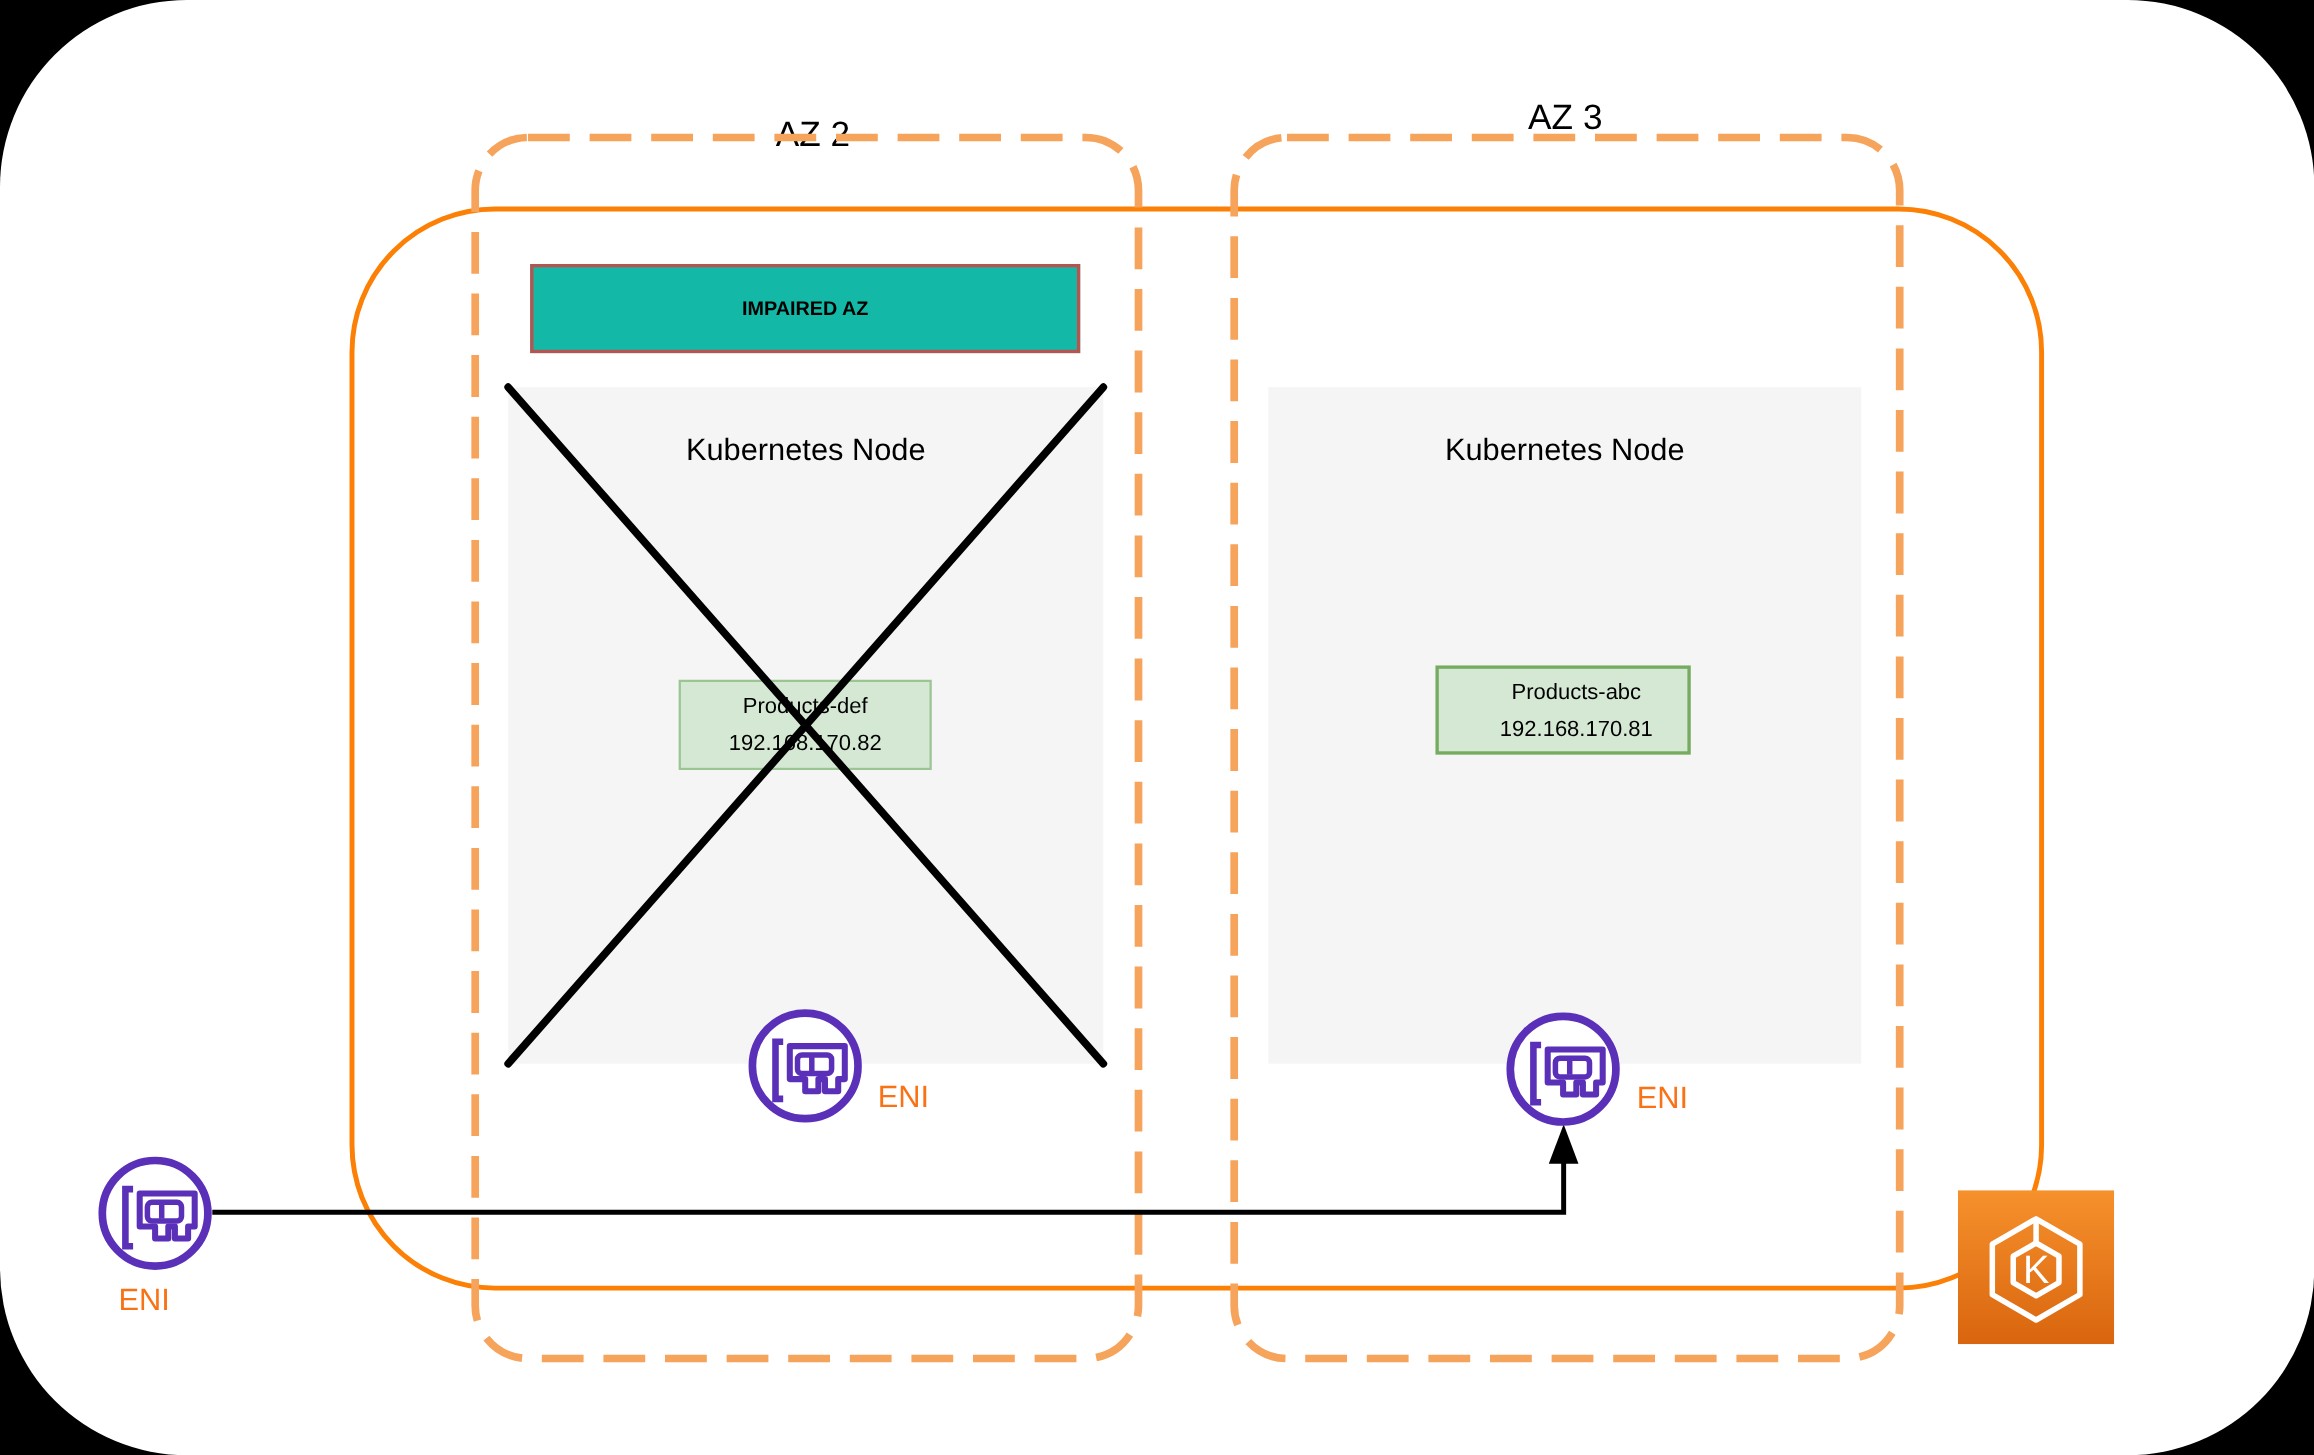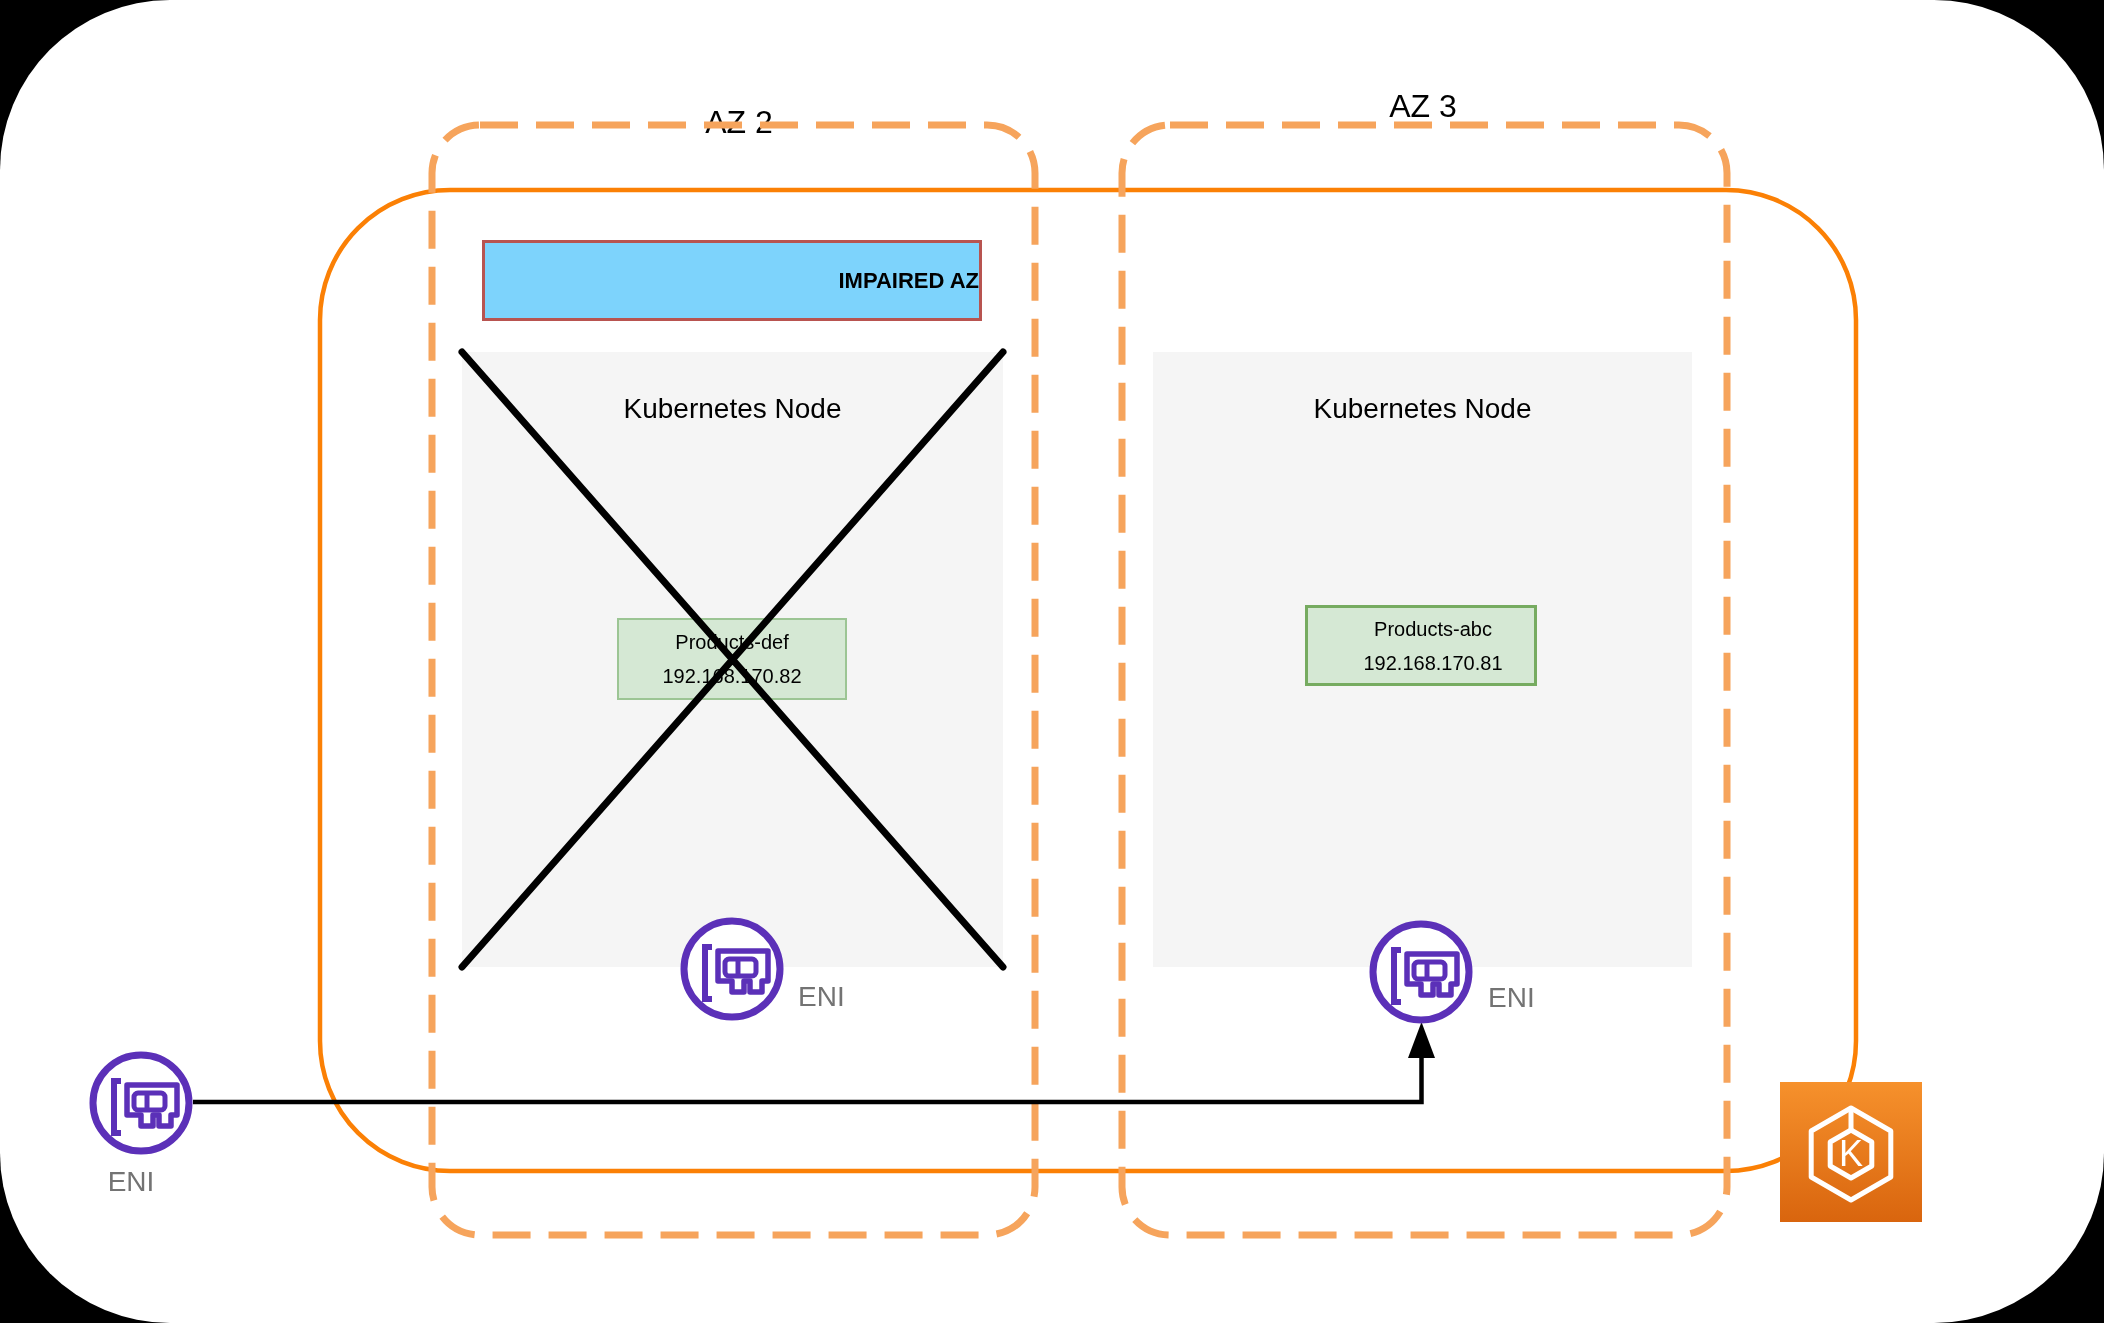--- a/index.html
+++ b/index.html
@@ -2,29 +2,29 @@
 <html><head>
 <meta charset="utf-8">
 <style>
   html,body{margin:0;padding:0;background:#000;}
   .stage{position:relative;width:2104px;height:1323px;background:#000;overflow:hidden;
          font-family:"Liberation Sans", sans-serif;text-decoration:underline;}
   .canvas{position:absolute;left:0;top:0;width:2104px;height:1323px;background:#fff;border-radius:170px;}
   .node-box{position:absolute;background:#f5f5f5;z-index:1;}
   .node-title{position:absolute;z-index:2;text-align:center;font-size:28px;color:#000;line-height:34px;}
   .az-label{position:absolute;z-index:2;text-align:center;font-size:32px;color:#000;width:200px;}
-  .banner{position:absolute;z-index:2;background:#7dd3fc;border:3px solid #b85450;
-          display:flex;align-items:center;justify-content:flex-end;
-          font-size:22px;font-weight:bold;color:#000;box-sizing:border-box;}
+  .banner{position:absolute;z-index:2;background:#14b8a6;border:3px solid #b85450;
+          display:flex;align-items:center;justify-content:center;
+          font-size:18px;font-weight:bold;color:#000;box-sizing:border-box;}
   .pod{position:absolute;z-index:2;background:#d5e8d4;box-sizing:border-box;
        display:flex;flex-direction:column;align-items:center;justify-content:center;
        font-size:20px;color:#000;line-height:34px;text-align:center;}
   .pod-left{border:2px solid #9cc594;}
   .pod-right{border:3px solid #76ab60;padding-left:24px;}
-  .eni-label{position:absolute;z-index:2;font-size:28px;color:#737373;}
+  .eni-label{position:absolute;z-index:2;font-size:28px;color:#f97316;}
   svg.strokes{position:absolute;left:0;top:0;z-index:3;}
   .icon{position:absolute;z-index:4;}
 </style>
 </head>
 <body>
 
 <div class="stage">
   <div class="canvas"></div>
 
   <div class="node-box" style="left:462px;top:352px;width:541px;height:615px;"></div>

